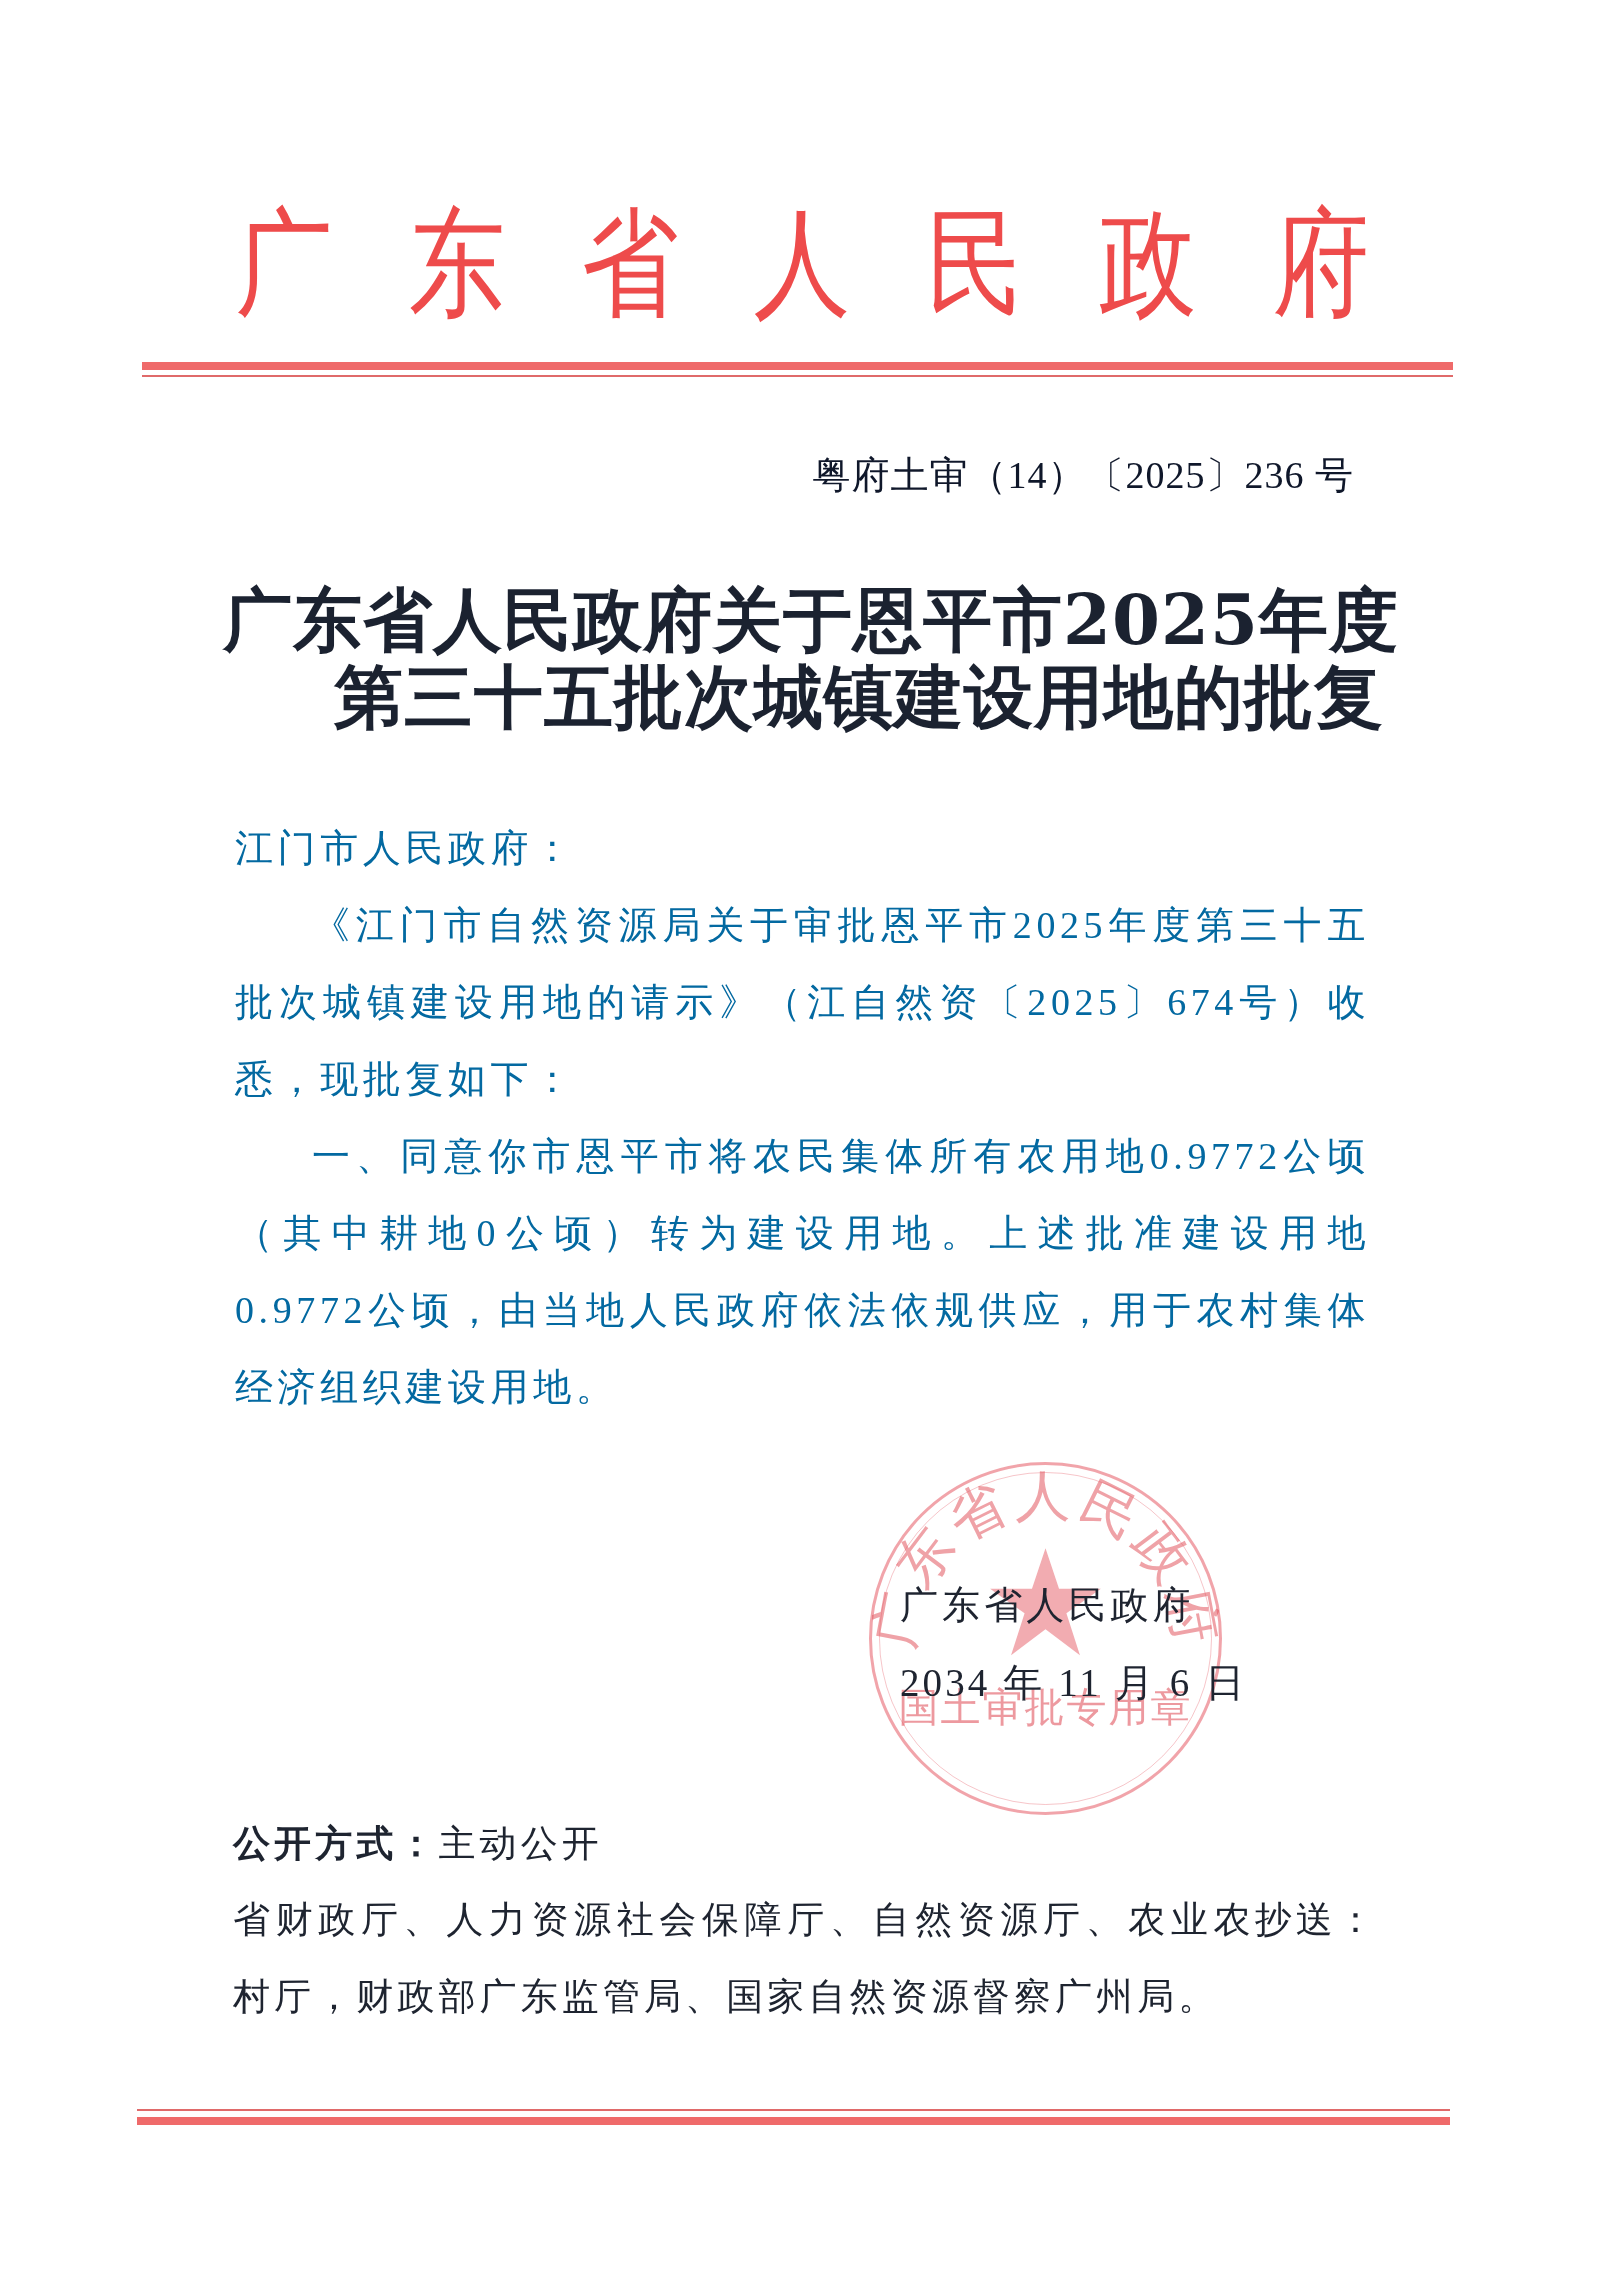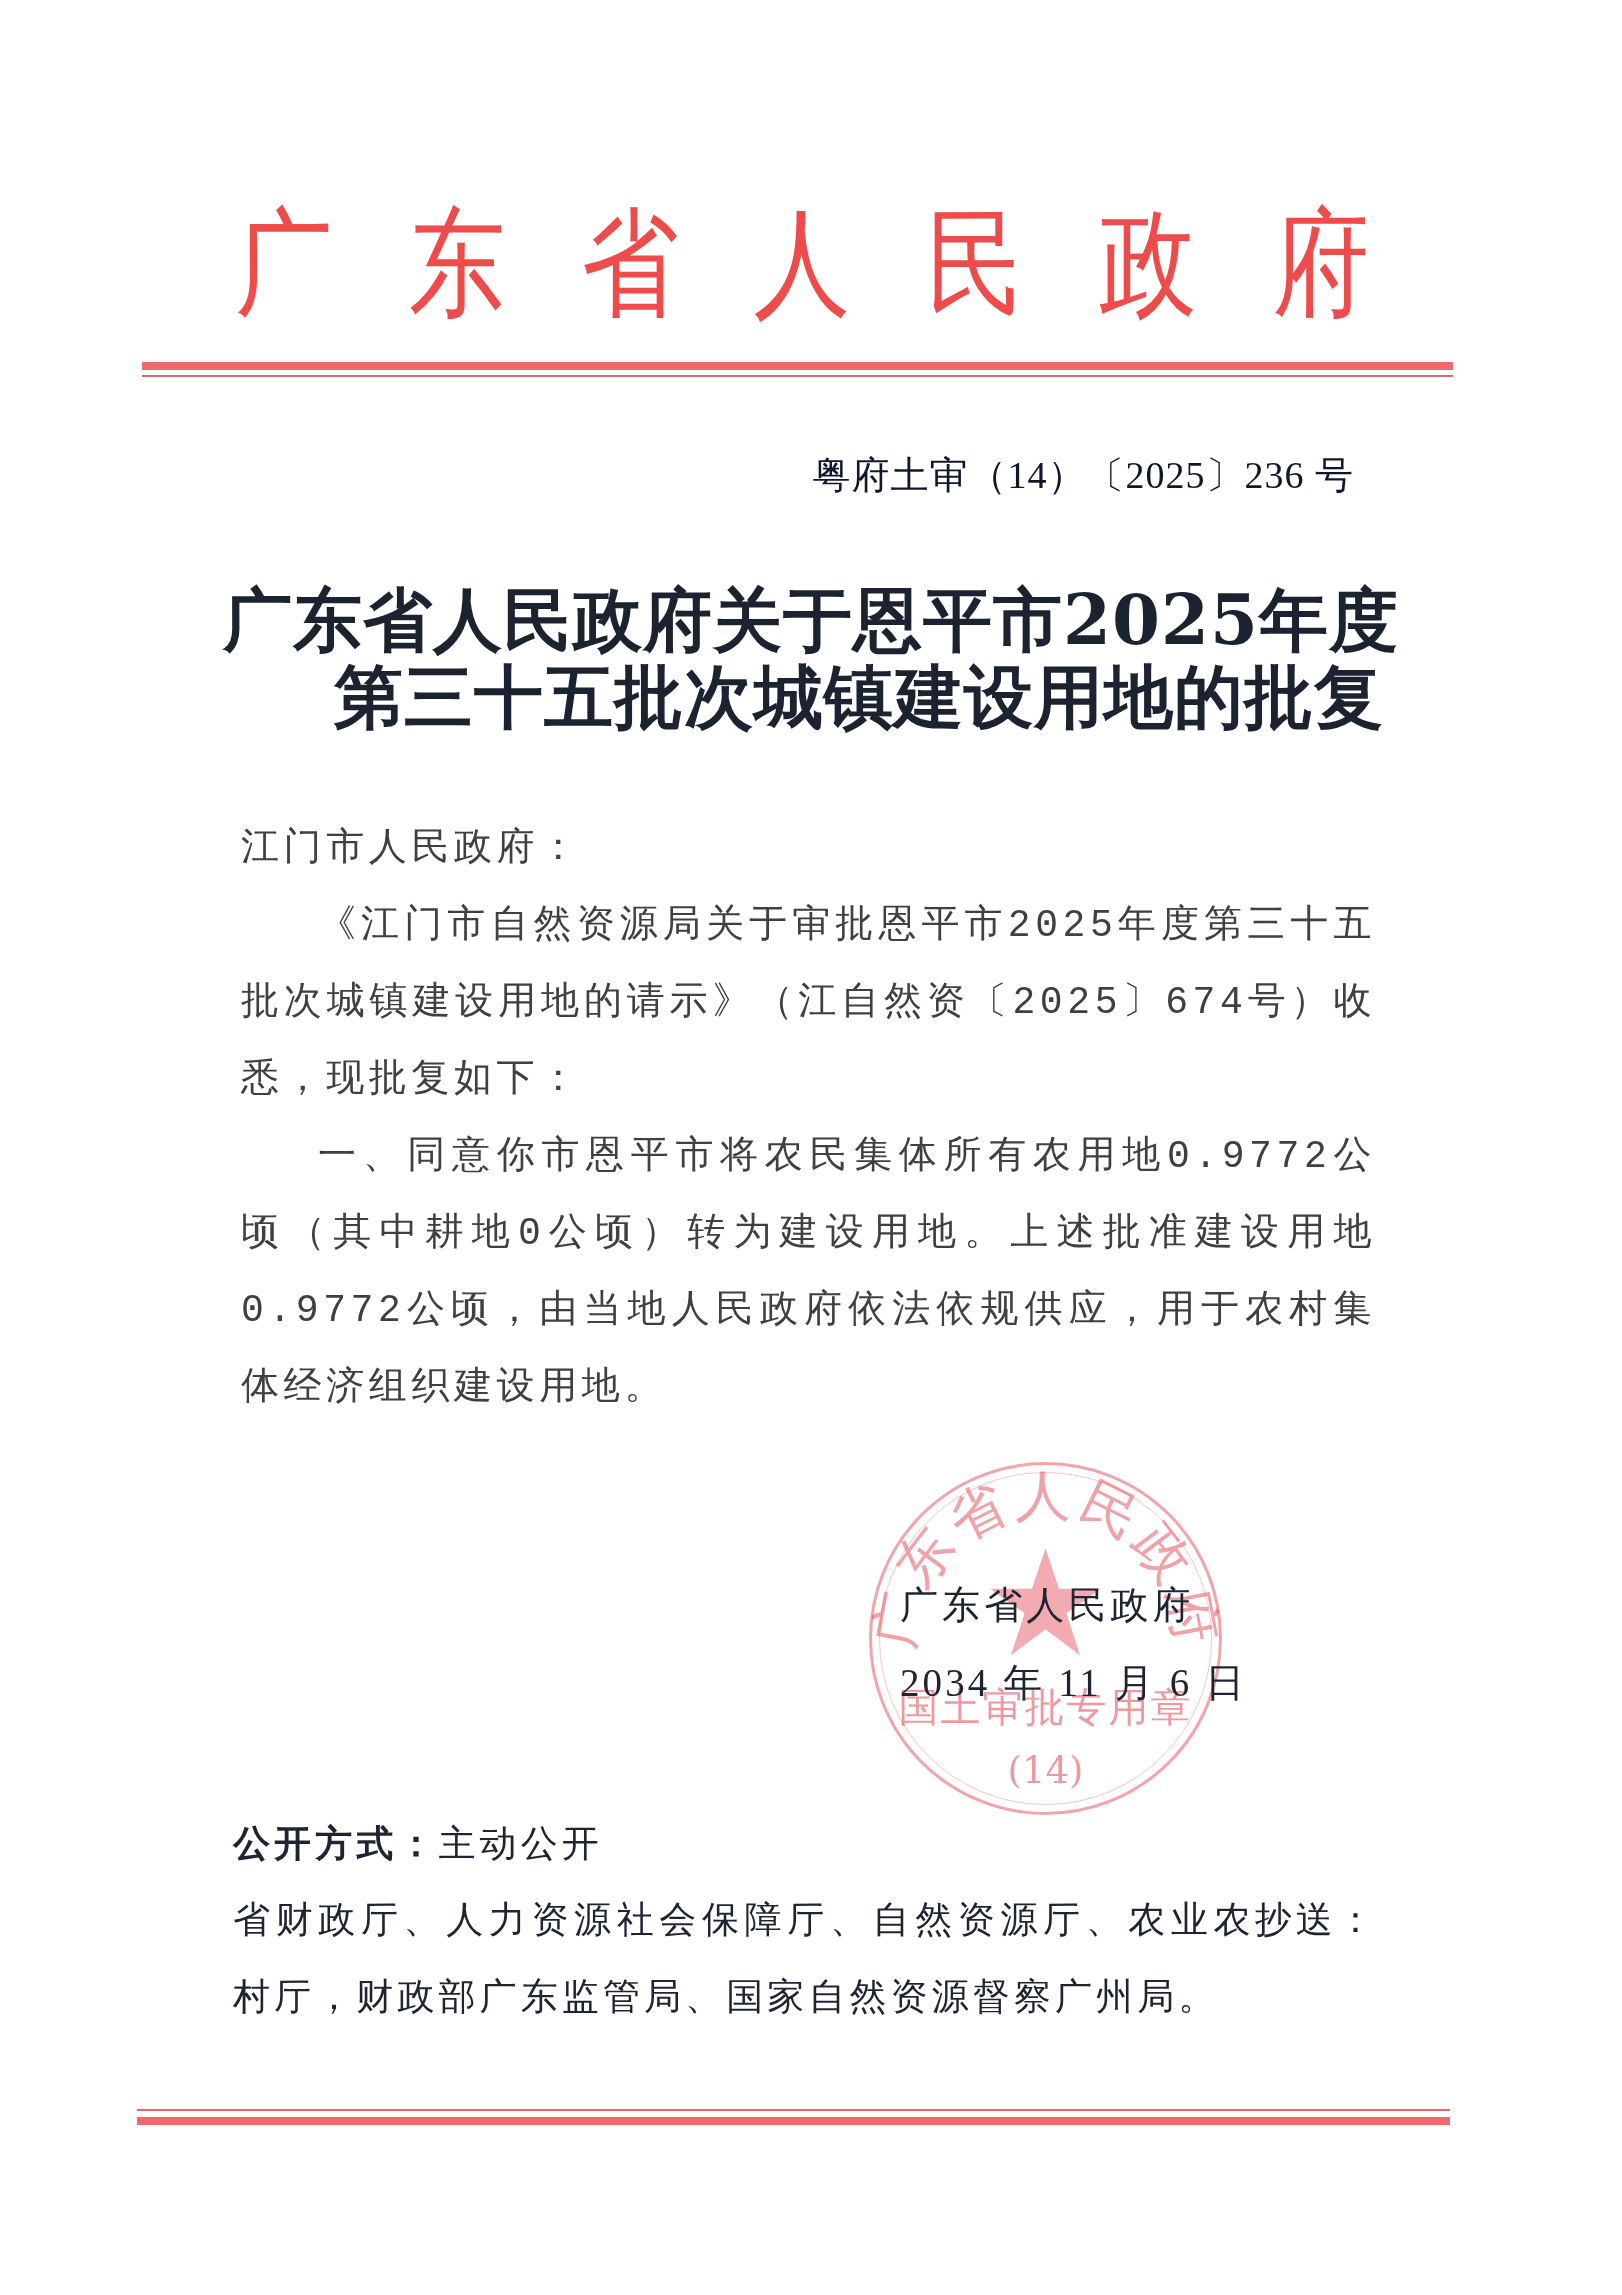--- a/index.html
+++ b/index.html
@@ -15,22 +15,22 @@
     .rule-thick { background: #ef6a6a; }
     .rule-thin  { background: #e06a6a; }
 
     .docno { right: 268px; top: 450px; font-size: 38px; letter-spacing: 1px; color: #0f172a;
              font-family: "Liberation Serif", "DejaVu Serif", serif; }
 
     .title-line { left: 0; width: 1622px; text-align: center; font-size: 69px; font-weight: bold;
                   letter-spacing: 1px; color: #1b2230; font-family: "DejaVu Serif", serif; }
 
     .body-text { left: 235px; width: 1135px; font-size: 38px; line-height: 77px;
-                 font-family: Liberation Mono, monospace; color: #404040;
-                 letter-spacing: 4.6px; margin-left: 6px; }
+                 font-family: Liberation Serif, serif; color: #0369a1;
+                 letter-spacing: 4.6px; }
     .para { margin: 0; text-align: justify; text-align-last: left; }
     .indent { text-indent: 77px; }
 
     
     .seal { left: 869px; top: 1462px; width: 353px; height: 353px; border-radius: 50%;
             border: 3.6px solid rgba(230,90,100,0.55); box-sizing: border-box; }
     .seal-inner { position: absolute; inset: 7.2px; border-radius: 50%; border: 1.5px solid rgba(230,90,100,0.35); }
     .seal-star { position: absolute; left: 112px; top: 77px; width: 123px; height: 123px; }
     .seal-arc { position: absolute; left: 0; top: 0; width: 100%; height: 100%; }
     .seal-bottom { position: absolute; left: 0; width: 100%; text-align: center;
@@ -79,21 +79,20 @@
       <path id="arcPath" d="M 95 430 A 260 260 0 1 1 595 430" fill="none"></path>
     </defs>
     <text font-size="110" fill="rgba(225,85,95,0.55)" font-family="DejaVu Serif, serif" letter-spacing="10">
       <textPath href="#arcPath" startOffset="50%" text-anchor="middle" id="seal-arc-textpath">广东省人民政府</textPath>
     </text>
   </svg>
   <svg class="seal-star" viewBox="0 0 100 100">
     <polygon points="50,5 61,38 95,38 67,58 78,92 50,71 22,92 33,58 5,38 39,38" fill="rgba(230,90,100,0.5)"></polygon>
   </svg>
   <div class="seal-bottom" style="top:215px; font-size:40px; letter-spacing:2px;">国土审批专用章</div>
-  <div class="seal-bottom" style="top:284px; font-size:37px;">(14)</div>
 </div>
 
 <div class="abs sign-org">广东省人民政府</div>
 <div class="abs sign-date">2034 年 11 月 6 日</div>
 
 <div class="abs footer" style="top:1805px;">
   <b>公开方式：</b><span>主动公开</span>
 </div>
 <div class="abs footer" style="top:1881px; display:flex;">
   <span style="flex:1 1 auto; text-align:justify;">省财政厅、人力资源社会保障厅、自然资源厅、农业农村厅，财政部广东监管局、国家自然资源督察广州局。</span>

